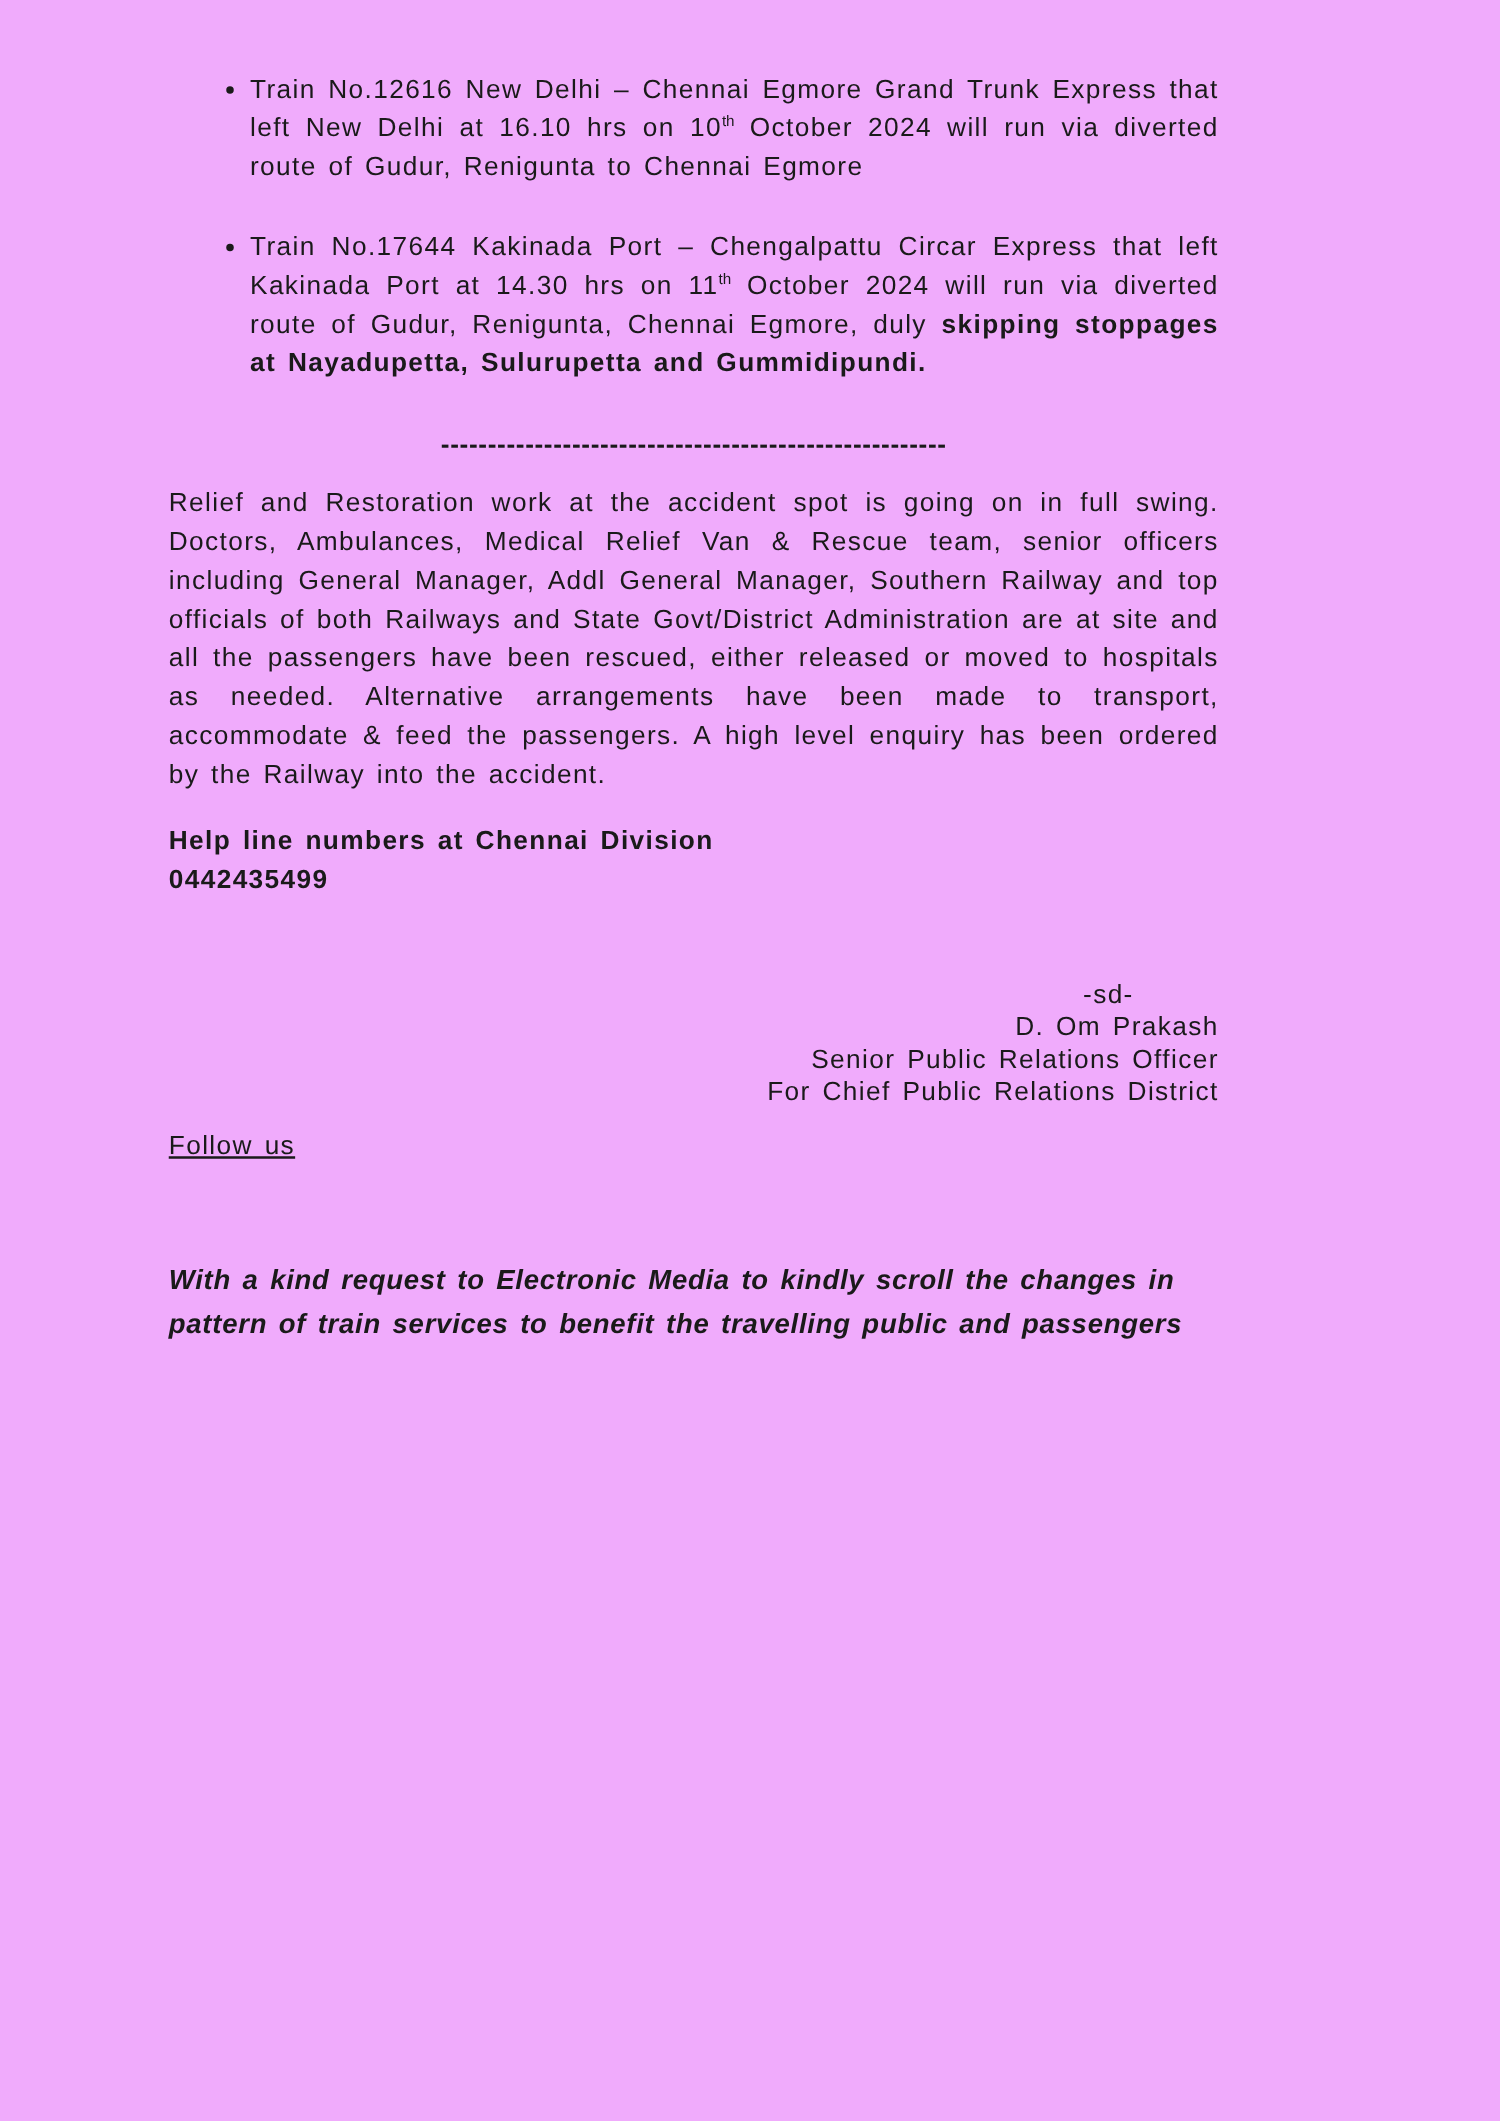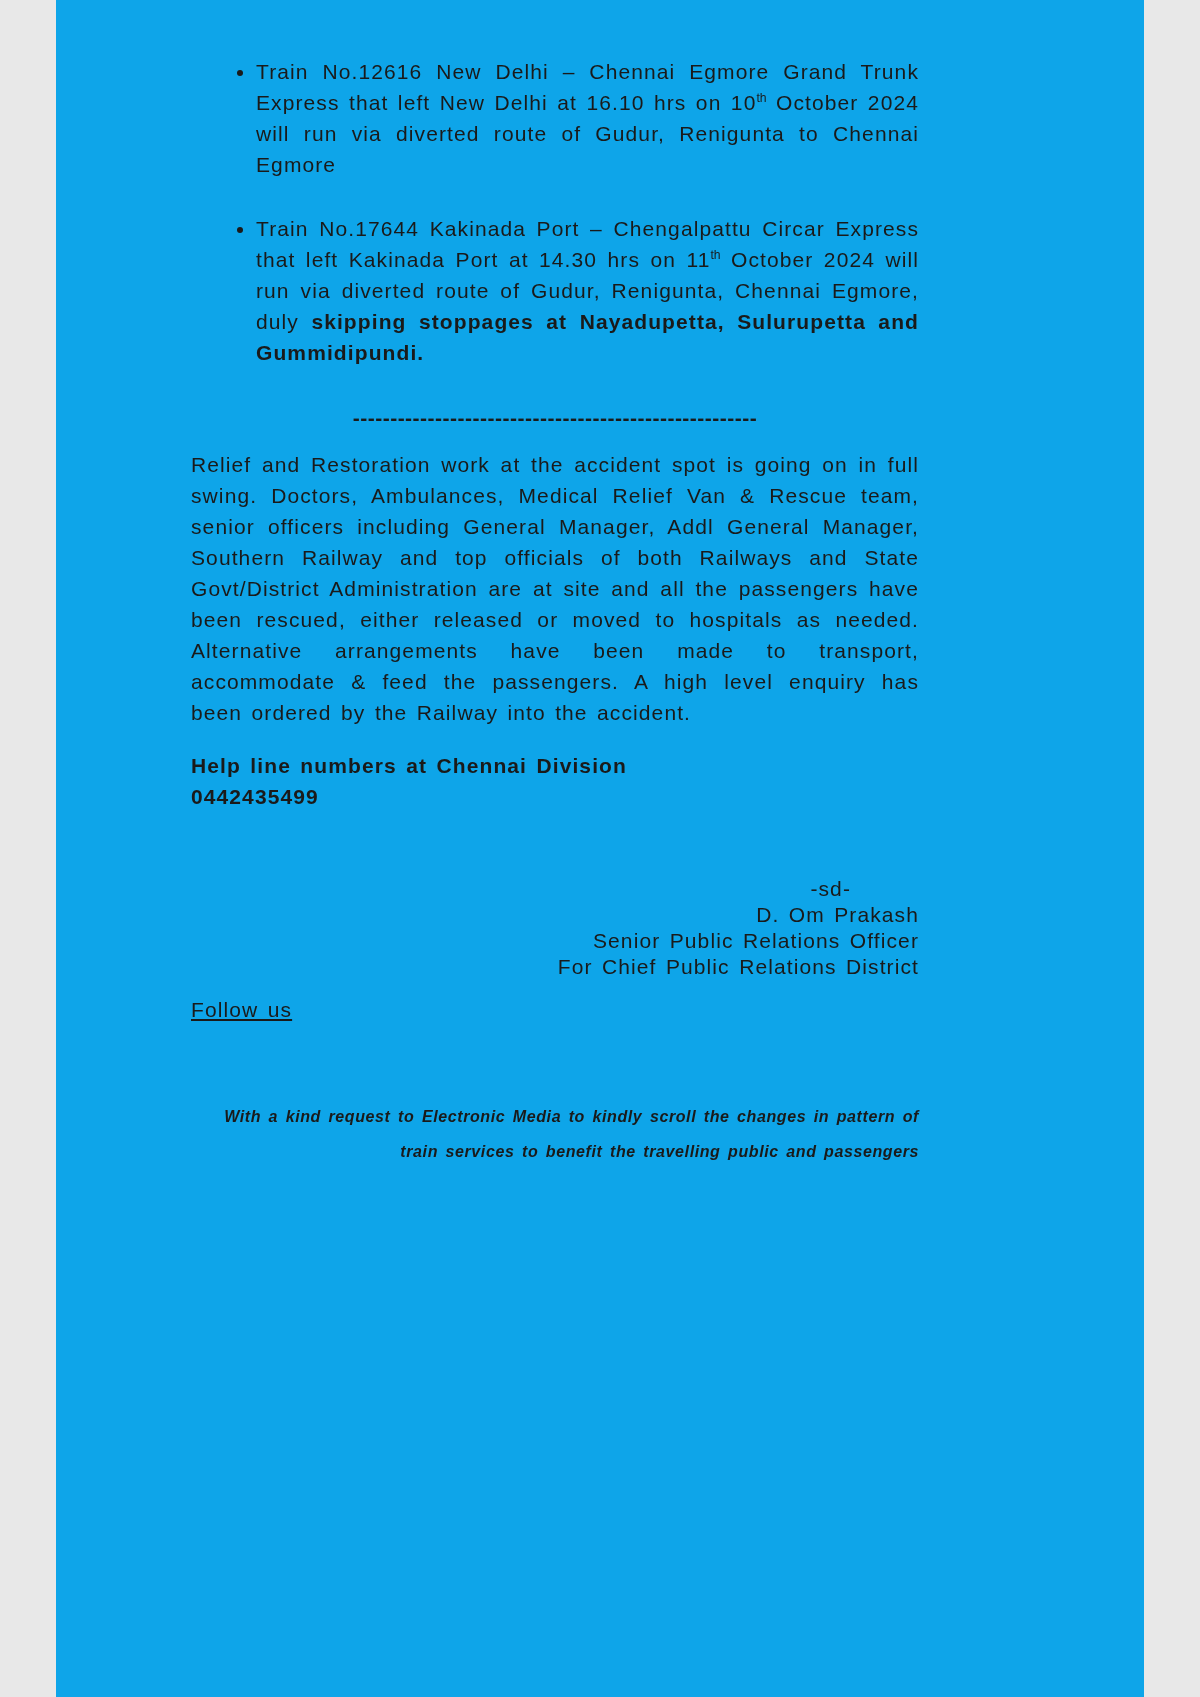--- a/index.html
+++ b/index.html
@@ -1,21 +1,21 @@
 <!DOCTYPE html>
 <html><head>
 <meta charset="utf-8">
 <style>
   html, body { margin: 0; padding: 0; background: #e8e8e8; }
   .page {
     position: relative;
-    width: 1088px;
+    width: 1200px;
     height: 1697px;
     margin: 0 auto;
-    background: #0ea5e9;
+    background: #f0abfc;
     box-sizing: border-box;
     padding: 56px 225px 0 135px;
     font-family: "Liberation Sans", sans-serif;
     color: #1a1a1a;
     font-size: 21px;
     line-height: 31px;
     letter-spacing: 1.1px;
     word-spacing: 2.5px;
   }
   ul.bullets {
@@ -59,24 +59,24 @@
   .follow-label { margin: 0; }
   .links a {
     display: table;
     color: #28288c;
     text-decoration: underline;
     cursor: pointer;
   }
   .notice {
     margin: 76px auto 0 auto;
     max-width: 860px;
-    text-align: right;
+    text-align: left;
     font-weight: bold;
     font-style: italic;
-    font-size: 16px;
+    font-size: 22px;
     line-height: 35px;
     letter-spacing: 0.6px;
   }
 </style>
 </head>
 <body>
 
 <div class="page">
 
   <ul class="bullets">

